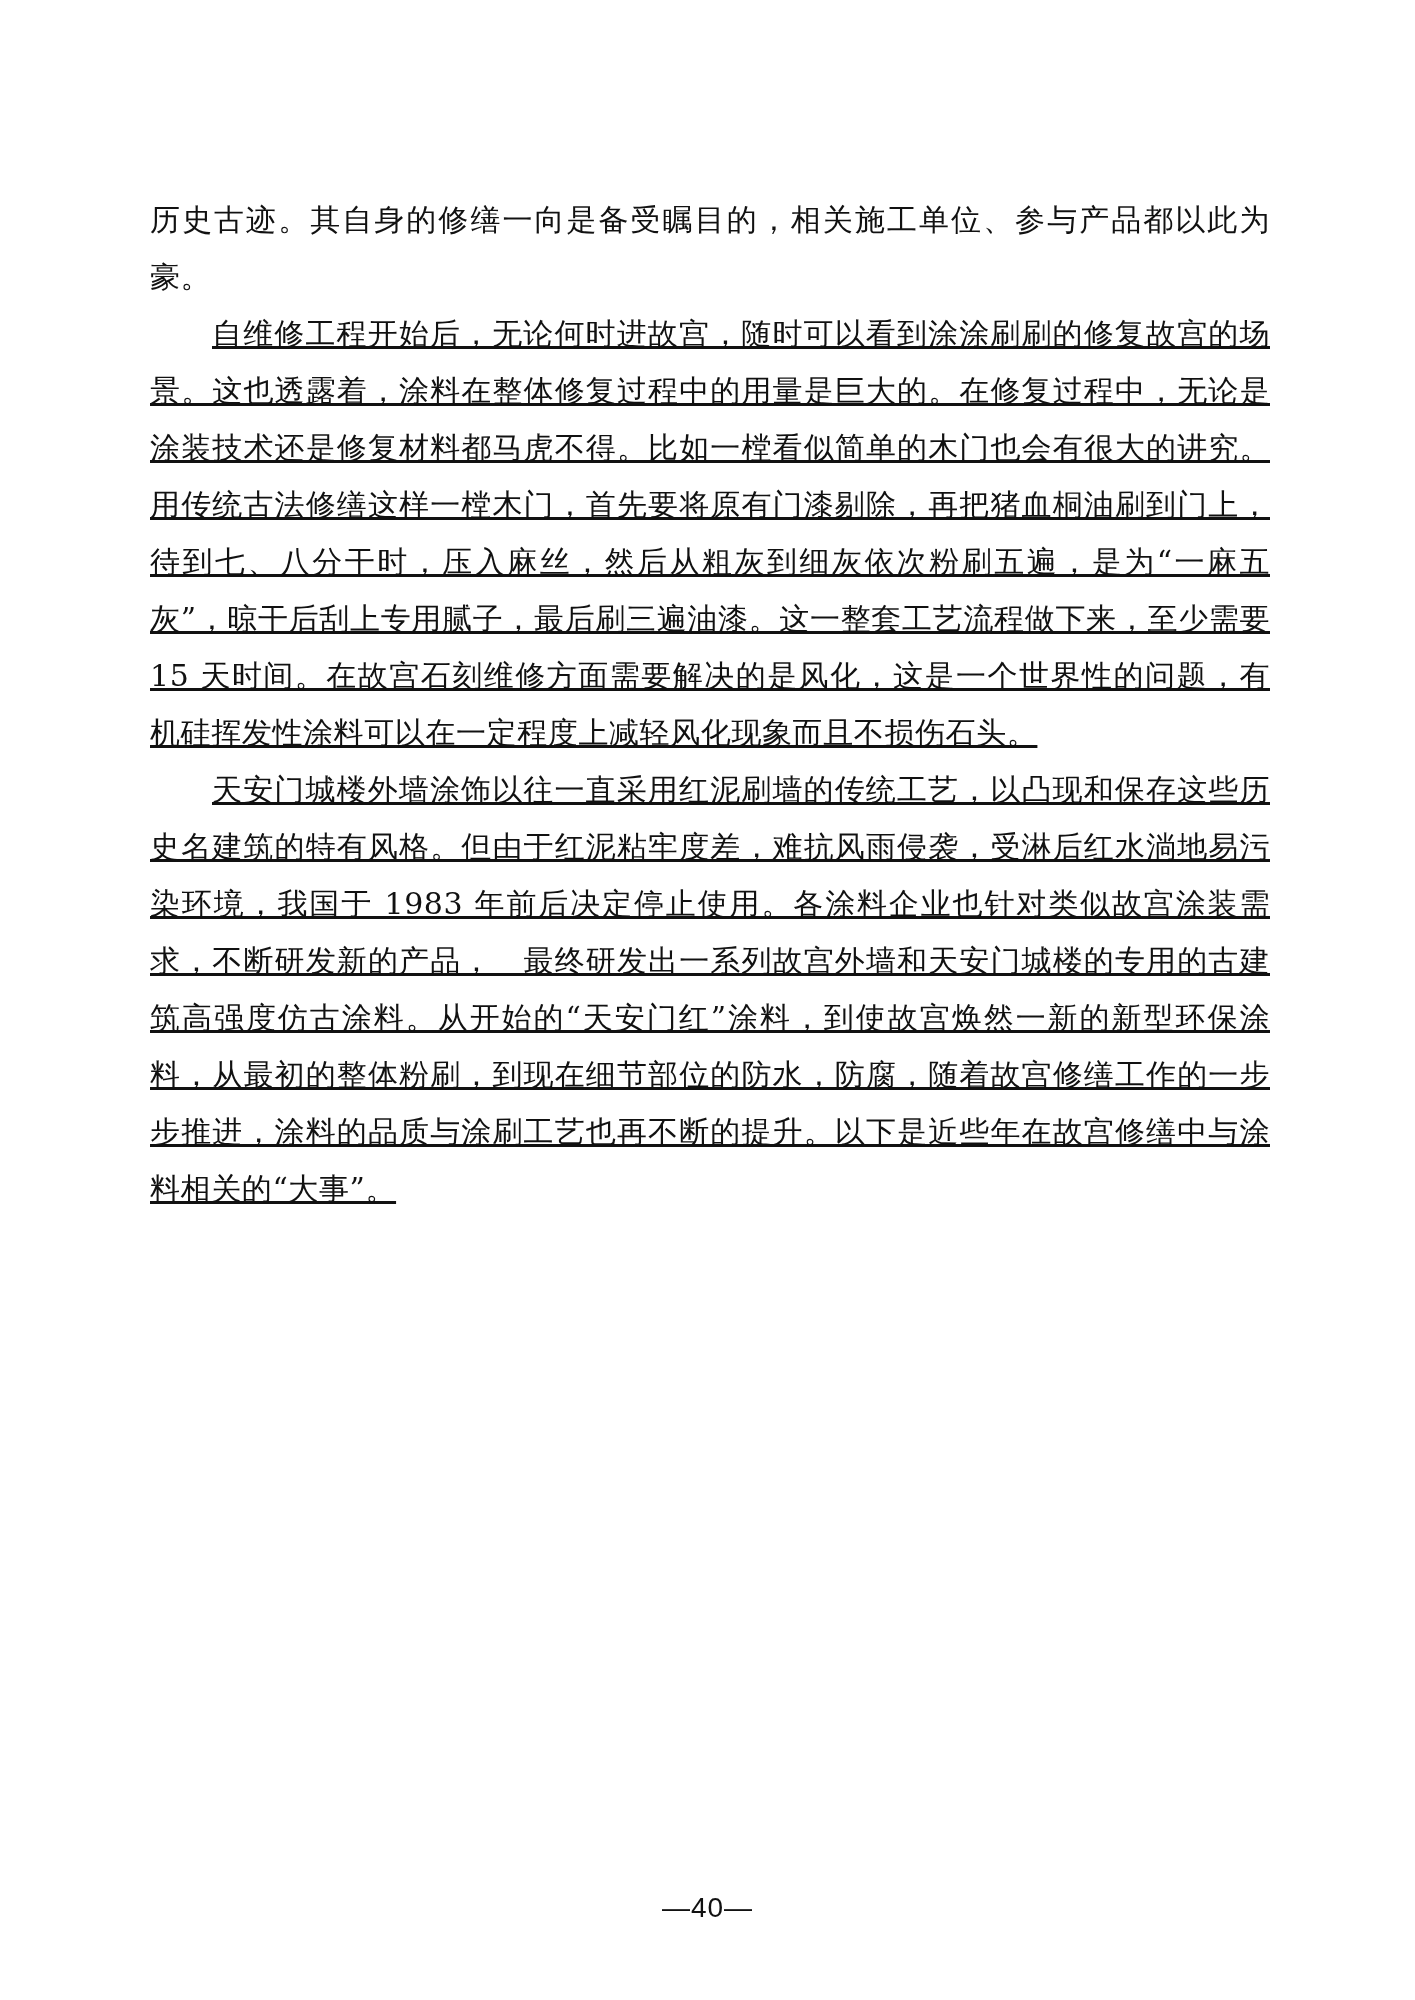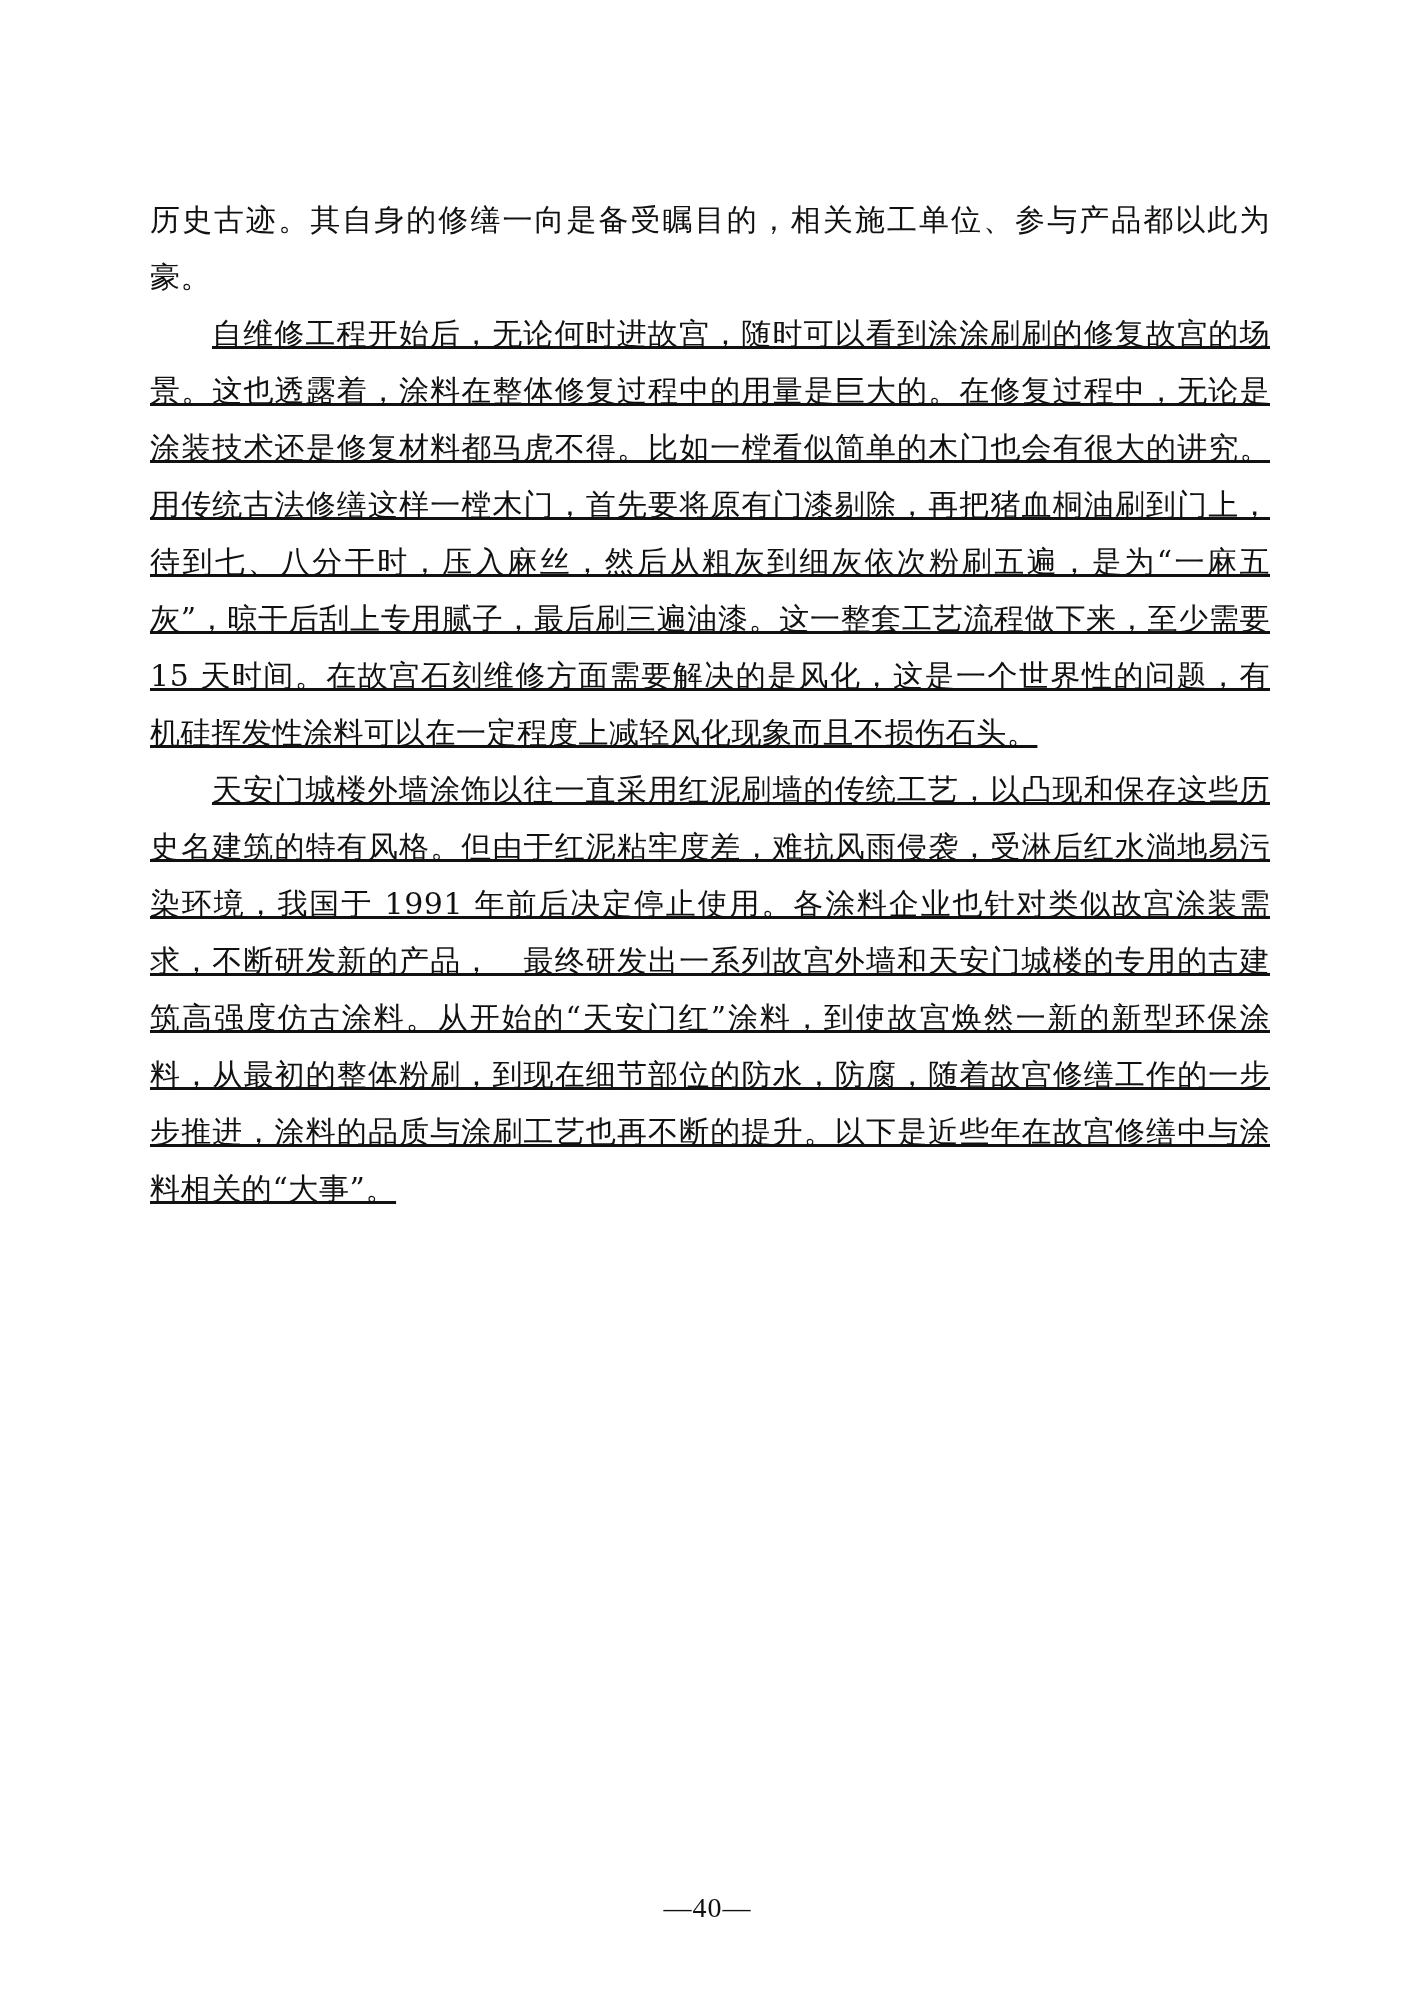--- a/index.html
+++ b/index.html
@@ -38,31 +38,31 @@
     text-indent: 62px;
     text-decoration: underline;
   }
   .footer {
     position: absolute;
     left: 0;
     top: 1876px;
     width: 1415px;
     text-align: center;
     font-size: 28px;
-    font-family: Liberation Serif, serif;
+    font-family: Liberation Sans, sans-serif;
     color: #111111;
     letter-spacing: 1px;
   }
 </style>
 </head>
 <body>
 
 <div class="page">
 
   <div class="content">
     <p class="para">历史古迹。其自身的修缮一向是备受瞩目的，相关施工单位、参与产品都以此为豪。</p>
     <p class="para indent">自维修工程开始后，无论何时进故宫，随时可以看到涂涂刷刷的修复故宫的场景。这也透露着，涂料在整体修复过程中的用量是巨大的。在修复过程中，无论是涂装技术还是修复材料都马虎不得。比如一樘看似简单的木门也会有很大的讲究。用传统古法修缮这样一樘木门，首先要将原有门漆剔除，再把猪血桐油刷到门上，待到七、八分干时，压入麻丝，然后从粗灰到细灰依次粉刷五遍，是为“一麻五灰”，晾干后刮上专用腻子，最后刷三遍油漆。这一整套工艺流程做下来，至少需要 15 天时间。在故宫石刻维修方面需要解决的是风化，这是一个世界性的问题，有机硅挥发性涂料可以在一定程度上减轻风化现象而且不损伤石头。</p>
-    <p class="para indent">天安门城楼外墙涂饰以往一直采用红泥刷墙的传统工艺，以凸现和保存这些历史名建筑的特有风格。但由于红泥粘牢度差，难抗风雨侵袭，受淋后红水淌地易污染环境，我国于 1991 年前后决定停止使用。各涂料企业也针对类似故宫涂装需求，不断研发新的产品，　最终研发出一系列故宫外墙和天安门城楼的专用的古建筑高强度仿古涂料。从开始的“天安门红”涂料，到使故宫焕然一新的新型环保涂料，从最初的整体粉刷，到现在细节部位的防水，防腐，随着故宫修缮工作的一步步推进，涂料的品质与涂刷工艺也再不断的提升。以下是近些年在故宫修缮中与涂料相关的“大事”。</p>
+    <p class="para indent">天安门城楼外墙涂饰以往一直采用红泥刷墙的传统工艺，以凸现和保存这些历史名建筑的特有风格。但由于红泥粘牢度差，难抗风雨侵袭，受淋后红水淌地易污染环境，我国于 1983 年前后决定停止使用。各涂料企业也针对类似故宫涂装需求，不断研发新的产品，　最终研发出一系列故宫外墙和天安门城楼的专用的古建筑高强度仿古涂料。从开始的“天安门红”涂料，到使故宫焕然一新的新型环保涂料，从最初的整体粉刷，到现在细节部位的防水，防腐，随着故宫修缮工作的一步步推进，涂料的品质与涂刷工艺也再不断的提升。以下是近些年在故宫修缮中与涂料相关的“大事”。</p>
   </div>
 
   <div class="footer">—40—</div>
 
 </div>
 
 </body></html>

